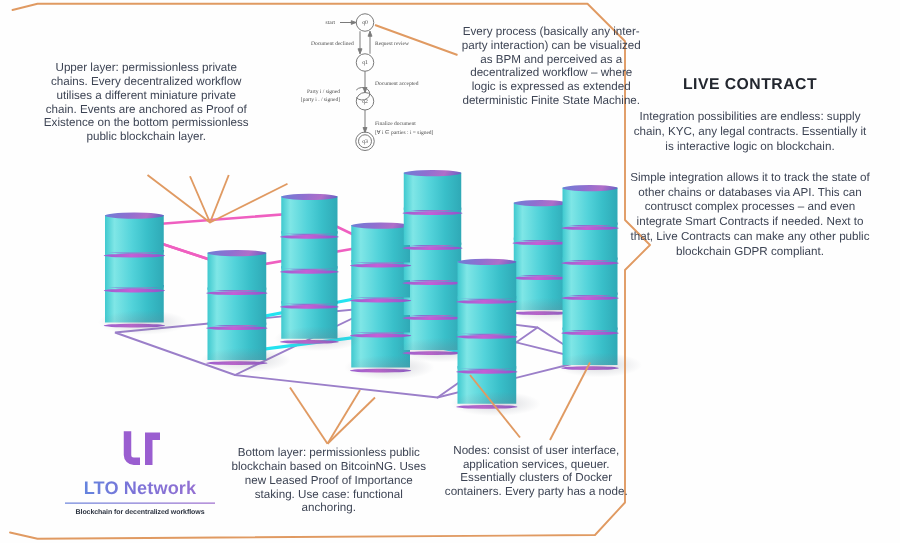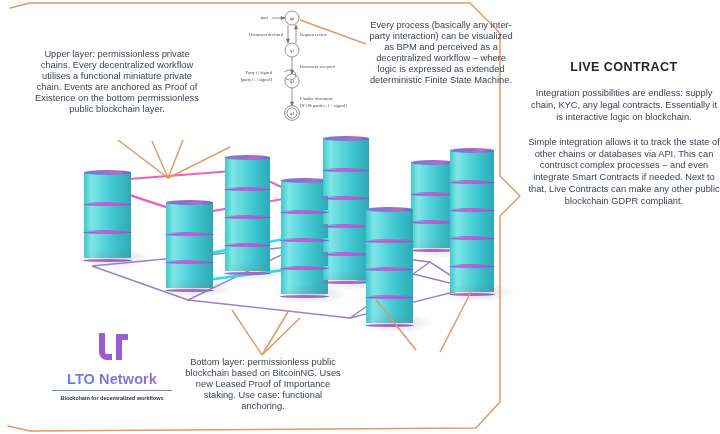--- a/index.html
+++ b/index.html
@@ -25,21 +25,21 @@
     line-height:1.18;
     z-index:7;
   }
 
   #t-upper{left:34px;top:49px;width:166px;font-size:9.3px;}
   #t-process{left:368px;top:20px;width:146px;font-size:9.3px;}
   #t-bottom{left:182px;top:357px;width:162px;font-size:9.3px;}
   #t-nodes{left:354px;top:355px;width:150px;font-size:9.3px;}
 
   #panel{
-    position:absolute;left:528px;top:60px;width:192px;
+    position:absolute;left:504px;top:60px;width:192px;
     z-index:7;text-align:center;
   }
   #panel-title{
     font-size:12.6px;font-weight:bold;color:#23272f;
     letter-spacing:.4px;margin:0 0 14px 0;
   }
   .panel-p{
     font-size:9.3px;color:#3d4454;line-height:1.28;
     margin:0 0 13px 0;text-align:center;
   }
@@ -65,21 +65,21 @@
     border-radius:50%;
     background:linear-gradient(90deg,#9b5fd0,#c55fd6 45%,#8e55c9);
   }
   .shadow{
     position:absolute;border-radius:50%;
     background:radial-gradient(ellipse at center, rgba(120,125,140,.30) 0%, rgba(120,125,140,0) 70%);
     z-index:2;
   }
 
   
-  #logo{position:absolute;left:52px;top:332px;width:120px;z-index:7;}
+  #logo{position:absolute;left:52px;top:344px;width:120px;z-index:7;}
   #logo-mark{width:34px;height:30px;margin:0 auto 10px auto;display:block;}
   #logo-word{
     font-size:14.5px;font-weight:bold;letter-spacing:.1px;
     background:linear-gradient(90deg,#5b8ae0 0%,#7b73d8 45%,#9a6fd0 100%);
     -webkit-background-clip:text;background-clip:text;color:#6f7fd4;
     -webkit-text-fill-color:transparent;
     text-align:center;line-height:1;
   }
   #logo-rule{height:1.4px;background:linear-gradient(90deg,#6e86dc,#a070cf);margin:3px 0 4px 0;}
   #logo-tag{font-size:5.6px;font-weight:bold;color:#2c3340;text-align:center;letter-spacing:-.05px;}
@@ -352,23 +352,24 @@
 
       <path d="M416,350 L376,300"></path>
       <path d="M440,352 L472,290"></path>
     </g>
   </svg>
 
   <svg id="layer-bracket" class="vec" viewBox="0 0 720 434">
     <path d="M10,8 L30,3 L436,3 L470,3 L500,33 L500,176 L520,196 L500,216 L500,402 L476,428 L30,431 L8,426" fill="none" stroke="#e09a62" stroke-width="1.5" stroke-linejoin="round" stroke-linecap="round"></path>
   </svg>
 
-  <div class="txt" id="t-upper">Upper layer: permissionless private chains. Every decentralized workflow utilises a functional miniature private chain. Events are anchored as Proof of Existence on the bottom permissionless public blockchain layer.</div>
+  <div class="txt" id="t-upper">Upper layer: permissionless private chains. Every decentralized workflow utilises a different miniature private chain. Events are anchored as Proof of Existence on the bottom permissionless public blockchain layer.</div>
   <div class="txt" id="t-bottom">Bottom layer: permissionless public blockchain based on BitcoinNG. Uses new Leased Proof of Importance staking. Use case: functional anchoring.</div>
   <div class="txt" id="t-process">Every process (basically any inter-party interaction) can be visualized as BPM and perceived as a decentralized workflow – where logic is expressed as extended deterministic Finite State Machine.</div>
+  <div class="txt" id="t-nodes">Nodes: consist of user interface, application services, queuer. Essentially clusters of Docker containers. Every party has a node.</div>
 
   <div id="panel">
     <div id="panel-title">LIVE CONTRACT</div>
     <p class="panel-p">Integration possibilities are endless: supply chain, KYC, any legal contracts. Essentially it is interactive logic on blockchain.</p>
     <p class="panel-p">Simple integration allows it to track the state of other chains or databases via API. This can contrusct complex processes – and even integrate Smart Contracts if needed. Next to that, Live Contracts can make any other public blockchain GDPR compliant.</p>
   </div>
 
   <div id="logo">
     <svg id="logo-mark" viewBox="0 0 34 30">
       <path d="M4,1 L4,20 A8,8 0 0 0 12,28 L17,28 L17,22 L12,22 A2,2 0 0 1 10,20 L10,1 Z" fill="#9a5ed0"></path>

